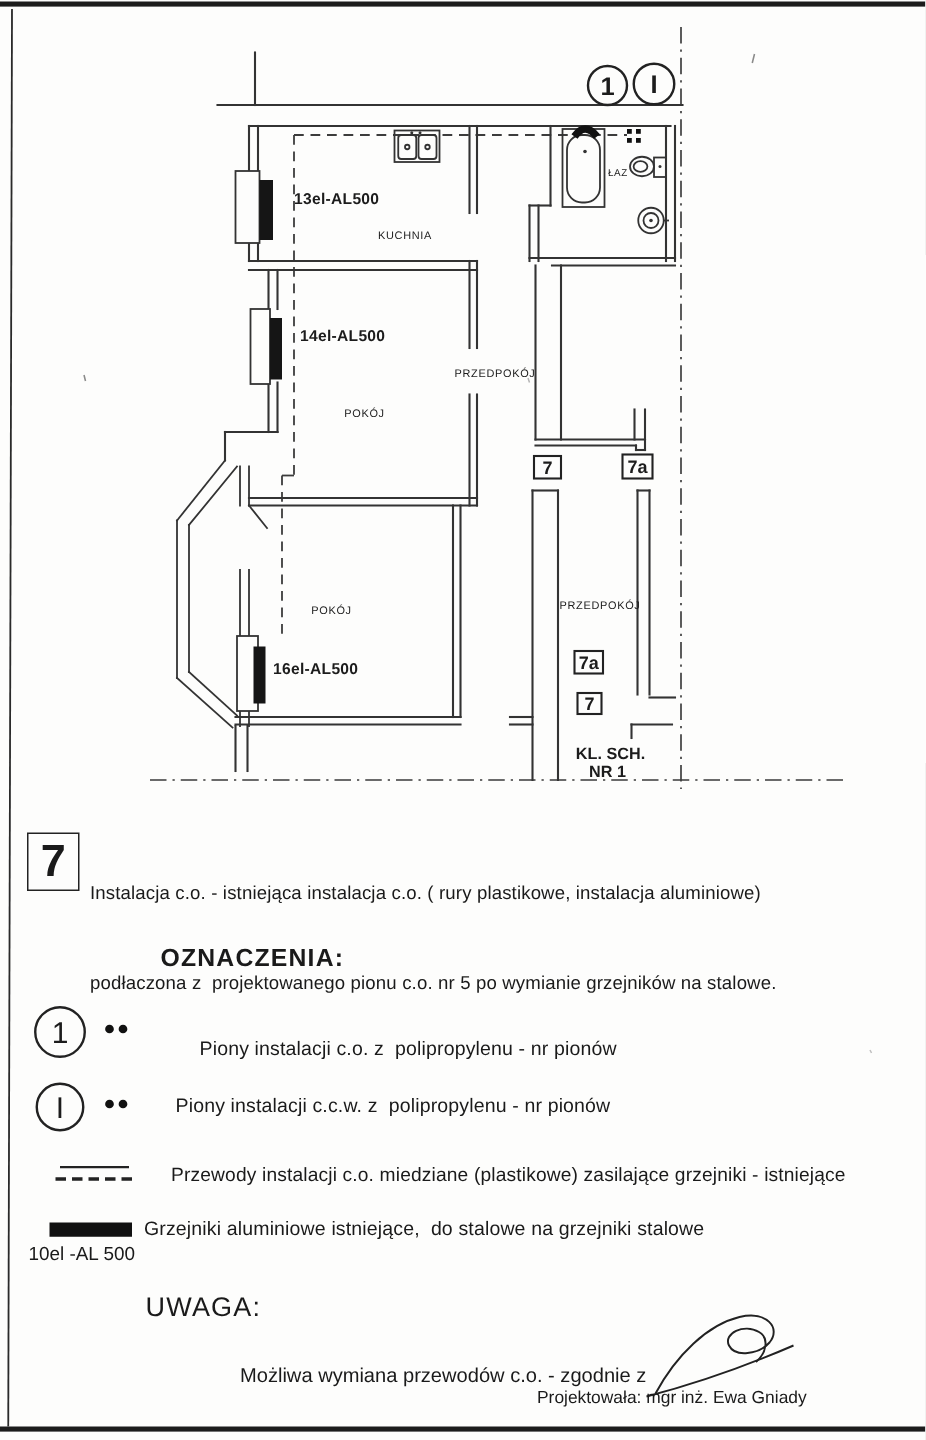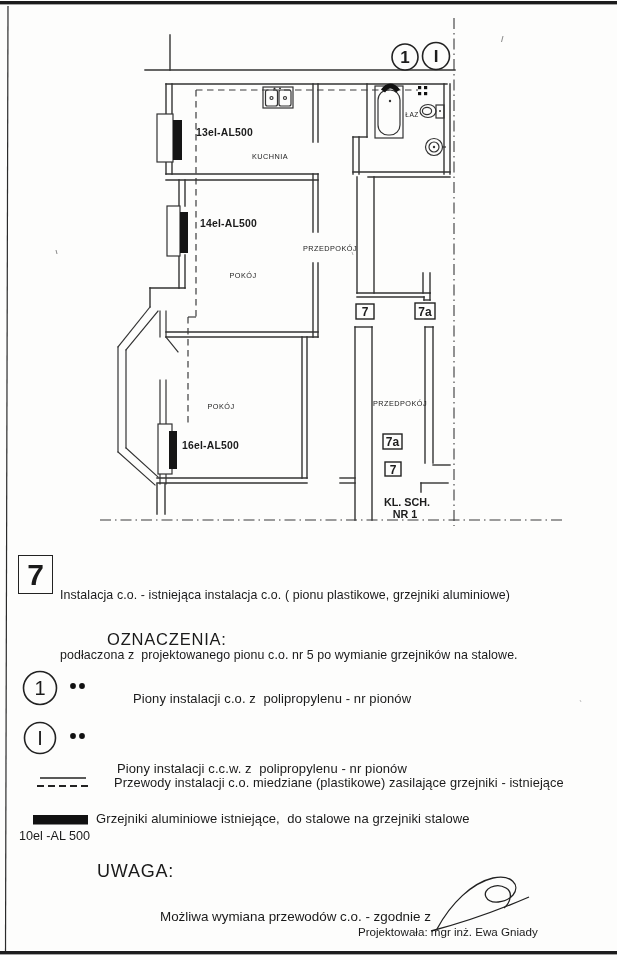--- a/index.html
+++ b/index.html
@@ -3,24 +3,24 @@
 <meta charset="utf-8">
 <style>
   html,body{margin:0;padding:0;background:#e8e8e8;}
   #page{position:relative;width:617px;height:960px;background:#fdfdfc;overflow:hidden;
         font-family:"Liberation Sans", sans-serif;color:#1a1a1a;}
   svg{position:absolute;left:0;top:0;}
   .abs{position:absolute;white-space:pre-wrap;}
   .note-box{position:absolute;left:18px;top:555px;width:33px;height:37px;border:1.6px solid #222;
             display:flex;align-items:center;justify-content:center;font-size:30px;font-weight:600;background:#fdfdfc;}
   .note-text{left:60px;top:545px;width:500px;font-size:12.4px;line-height:20px;letter-spacing:.1px;}
-  .heading{left:107px;top:630px;font-size:16.5px;letter-spacing:.8px;font-weight:400;}
+  .heading{left:107px;top:630px;font-size:16.5px;letter-spacing:.8px;font-weight:700;}
   .lrow{font-size:13px;letter-spacing:.1px;}
   .r1{left:133px;top:679px;margin-top:12px;}
-  .r2{left:117px;top:729px;margin-top:32px;}
+  .r2{left:117px;top:729px;}
   .r3{left:114px;top:775px;font-size:12.8px;width:495px;}
   .r4{left:96px;top:811px;}
   .caption{left:19px;top:829px;font-size:12.6px;}
   .uwaga-label{left:97px;top:861px;font-size:18px;letter-spacing:.8px;font-weight:400;}
   .uwaga-text{left:160px;top:862px;width:300px;font-size:13.4px;line-height:22px;}
   .credit{left:358px;top:925px;font-size:11.6px;}
   text{font-family:"Liberation Sans",sans-serif;fill:#1c1c1c;}
   .room{font-size:7.3px;letter-spacing:.45px;font-weight:500;}
   .rad{font-size:10.4px;font-weight:700;letter-spacing:.2px;}
   .boxnum{font-size:12px;font-weight:700;}
@@ -248,21 +248,21 @@
   <g stroke="#222" stroke-width="1.3" fill="none">
     <path d="M437,929 C451,903 472,883 493,878 C511,874 521,885 513,895 C506,903 490,905 486,897 C482,889 496,882 506,888 C513,892 511,902 504,908"></path>
     <path d="M431,931 C458,924 492,913 529,897"></path>
   </g>
 </svg>
 
 <div class="note-box">
   <span>7</span>
 </div>
 <div class="abs note-text">
-  <div>Instalacja c.o. - istniejąca instalacja c.o. ( pionu plastikowe, grzejniki aluminiowe)</div>
+  <div>Instalacja c.o. - istniejąca instalacja c.o. ( rury plastikowe, instalacja aluminiowe)</div>
   <div>podłaczona z  projektowanego pionu c.o. nr 5 po wymianie grzejników na stalowe.</div>
 </div>
 
 <div class="abs heading">OZNACZENIA:</div>
 <div class="abs lrow r1">Piony instalacji c.o. z  polipropylenu - nr pionów</div>
 <div class="abs lrow r2">Piony instalacji c.c.w. z  polipropylenu - nr pionów</div>
 <div class="abs lrow r3">Przewody instalacji c.o. miedziane (plastikowe) zasilające grzejniki - istniejące</div>
 <div class="abs lrow r4">Grzejniki aluminiowe istniejące,  do stalowe na grzejniki stalowe</div>
 <div class="abs caption">10el -AL 500</div>
 

